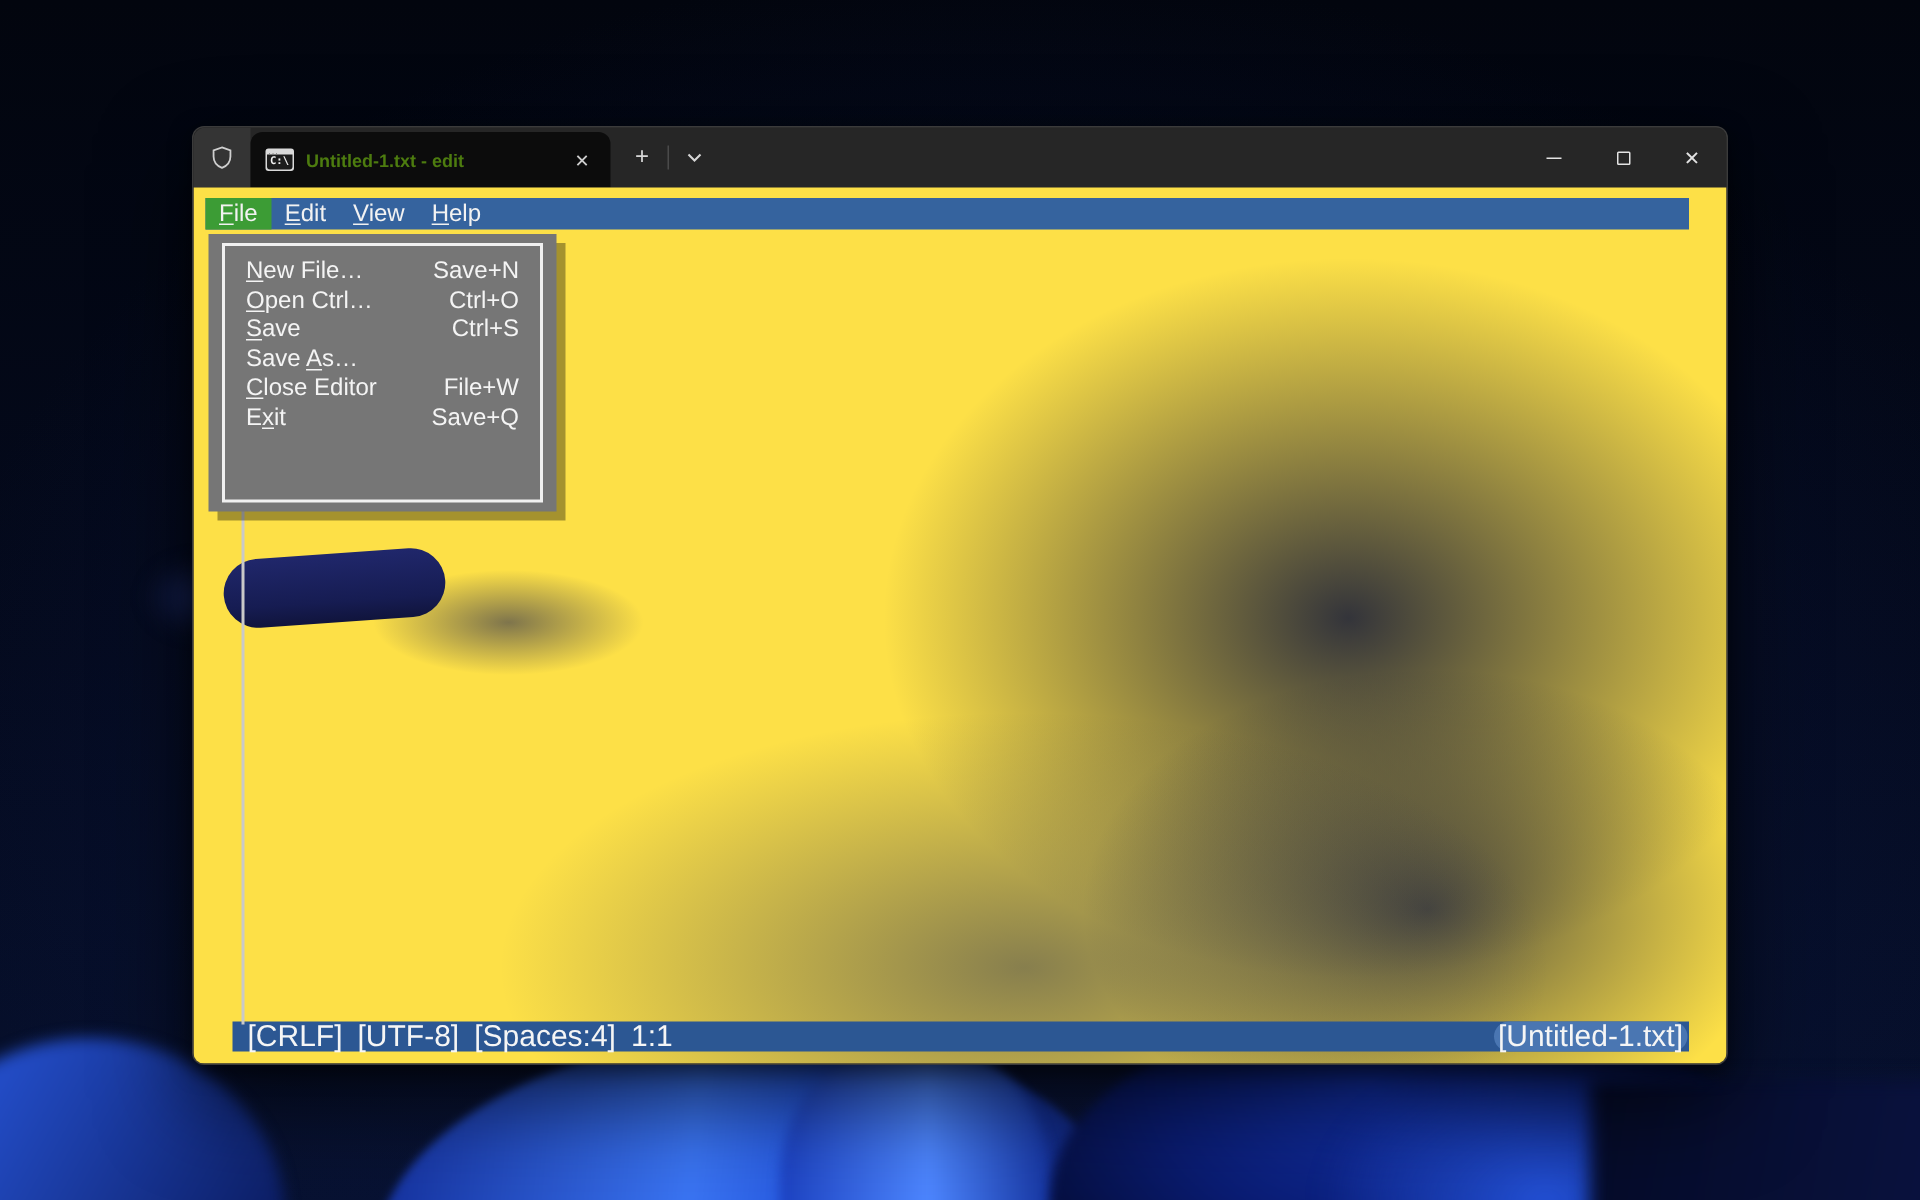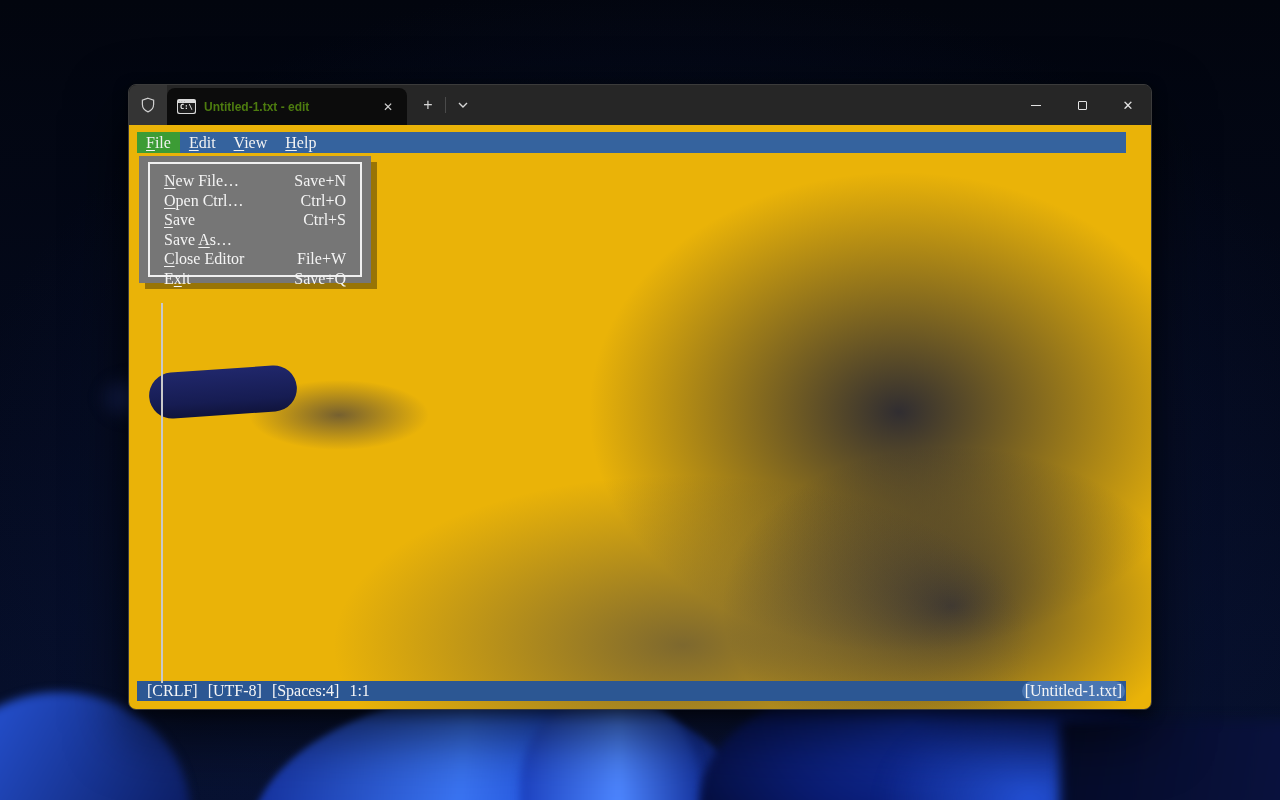--- a/index.html
+++ b/index.html
@@ -50,56 +50,56 @@
   .newtab-btn, .tabdrop-btn { width:30px; display:flex; align-items:center; justify-content:center; color:#d6d6d6; }
   .newtab-btn { font-size:16px; font-weight:400; margin-left:6px; }
   .tb-sep { width:1px; height:16px; background:#4a4a4a; align-self:center; margin:0 2px; }
   .caption-group { margin-left:auto; display:flex; }
   .caption-btn { width:46px; display:flex; align-items:center; justify-content:center; color:#e3e3e3; }
   .min-glyph { width:10px; height:1px; background:#e3e3e3; display:block; }
   .max-glyph { width:9px; height:9px; border:1px solid #e3e3e3; border-radius:1px; display:block; }
   .close-glyph { font-size:13px; line-height:1; }
 
   
-  .terminal { position:absolute; left:0; right:0; top:40px; bottom:0; background:#eab308; overflow:hidden;
-              font-family:Liberation Serif, serif; }
+  .terminal { position:absolute; left:0; right:0; top:40px; bottom:0; background:#fde047; overflow:hidden;
+              font-family:Liberation Sans, sans-serif; }
   .t-swirl1 { position:absolute; left:45%; top:8%; width:620px; height:480px; border-radius:50%;
               background:radial-gradient(closest-side, rgba(16,22,56,0.85), rgba(10,13,21,0)); }
   .t-swirl2 { position:absolute; left:20%; top:60%; width:700px; height:340px; border-radius:50%;
               background:radial-gradient(closest-side, rgba(18,30,84,0.5), rgba(10,13,21,0)); }
   .t-swirl3 { position:absolute; left:58%; top:55%; width:460px; height:320px; border-radius:50%;
               background:radial-gradient(closest-side, rgba(13,20,58,0.7), rgba(10,13,21,0)); }
   .t-lobe { position:absolute; left:20px; top:244px; width:148px; height:46px; border-radius:26px;
             background:linear-gradient(180deg,#20276b 0%,#161c52 70%,#10143c 100%);
             transform:rotate(-4deg); }
   .t-lobe2 { position:absolute; left:120px; top:255px; width:180px; height:70px; border-radius:40%;
              background:radial-gradient(closest-side, rgba(22,28,80,0.55), rgba(10,13,21,0)); }
 
   
   .menubar { position:absolute; left:8px; right:25px; top:7px; height:21px; background:var(--c-menubar);
              display:flex; align-items:center; font-size:16px; color:#f2f2f2; line-height:21px; }
   .menu-item { padding:0 9px; height:21px; cursor:default; white-space:pre; }
   .menu-item.selected { background:var(--c-green); }
   .accel { text-decoration:underline; text-underline-offset:2px; }
 
   
-  .dropdown { position:absolute; left:10px; top:31px; width:232px; height:127px; background:var(--c-menu);
+  .dropdown { position:absolute; left:10px; top:31px; width:232px; height:185px; background:var(--c-menu);
               box-shadow:6px 6px 0 rgba(0,0,0,0.35); z-index:5; }
   .dropdown-inner { position:absolute; left:9px; right:9px; top:6px; bottom:6px; border:2px solid #f0f0f0;
                     padding:8px 14px 0 14px; }
   .dd-row { height:19.5px; display:flex; justify-content:space-between; font-size:16px; color:#f4f4f4; white-space:pre; }
   .dd-label { }
   .dd-shortcut { }
 
   
   .cursor-line { position:absolute; left:32px; top:178px; width:2px; height:380px; background:#c9c9c9; z-index:4; }
 
   
-  .statusbar { position:absolute; left:8px; right:25px; bottom:8px; height:20px; background:var(--c-statusbar);
-               display:flex; align-items:center; font-size:16px; color:#f5f5f5; line-height:20px; }
+  .statusbar { position:absolute; left:26px; right:25px; bottom:8px; height:20px; background:var(--c-statusbar);
+               display:flex; align-items:center; font-size:20px; color:#f5f5f5; line-height:20px; }
   .sb-item { margin-left:10px; white-space:pre; }
   .sb-item + .sb-item { }
   .sb-file { margin-left:auto; background:var(--c-statushl); padding:0 3px; margin-right:1px; white-space:pre;border-radius:10px; }
 
   svg { display:block; }
 </style>
 </head>
 <body>
 
 <div class="desktop">

